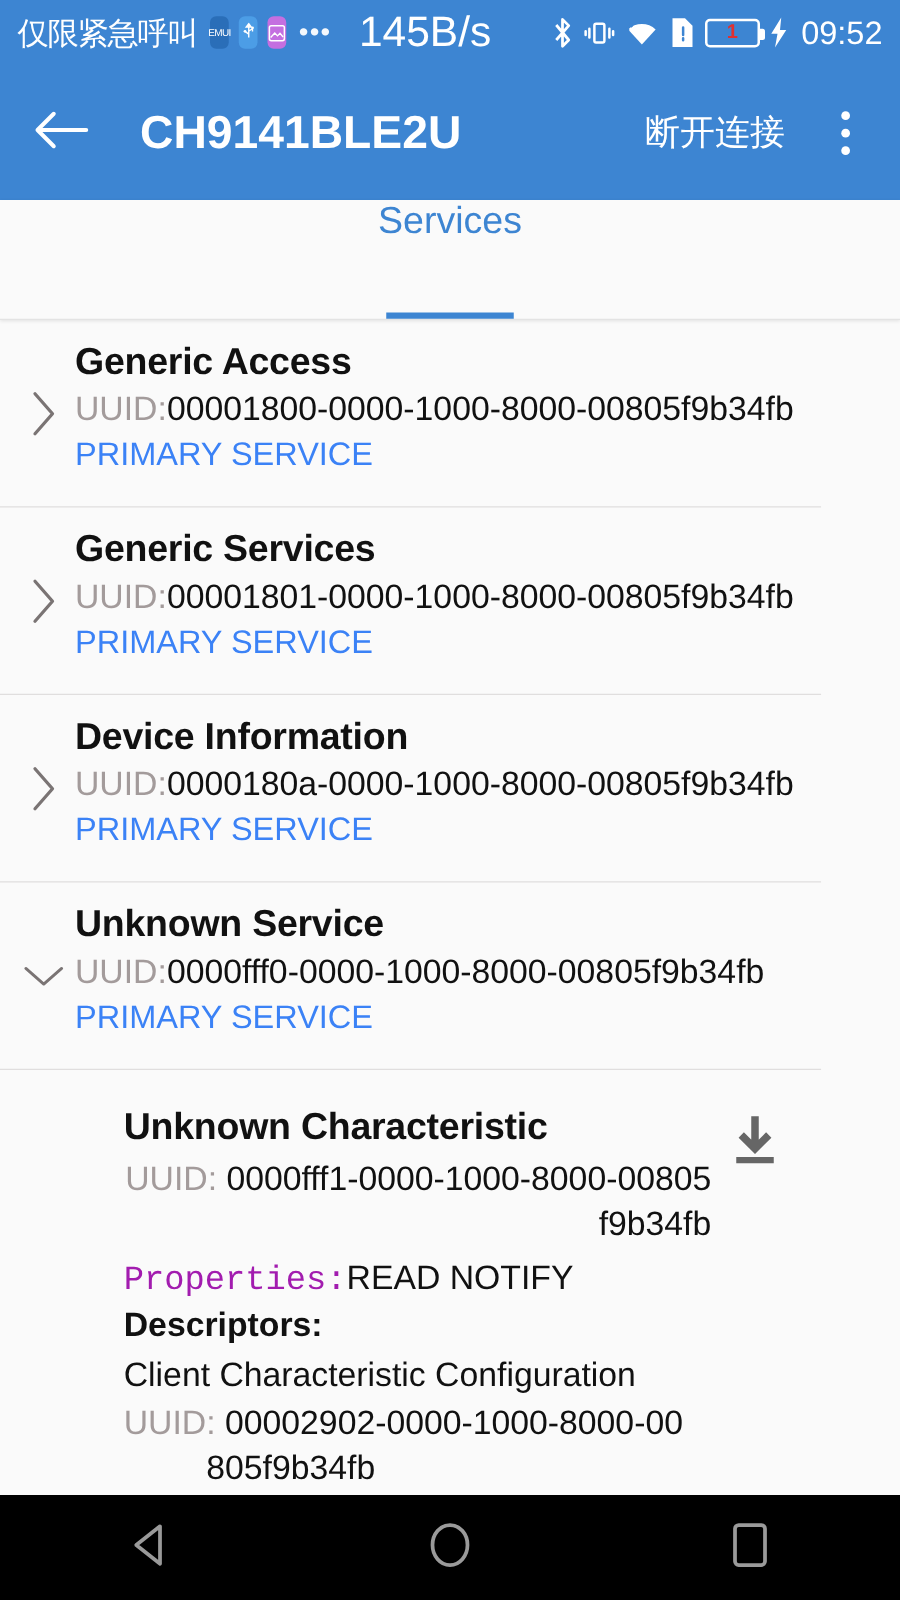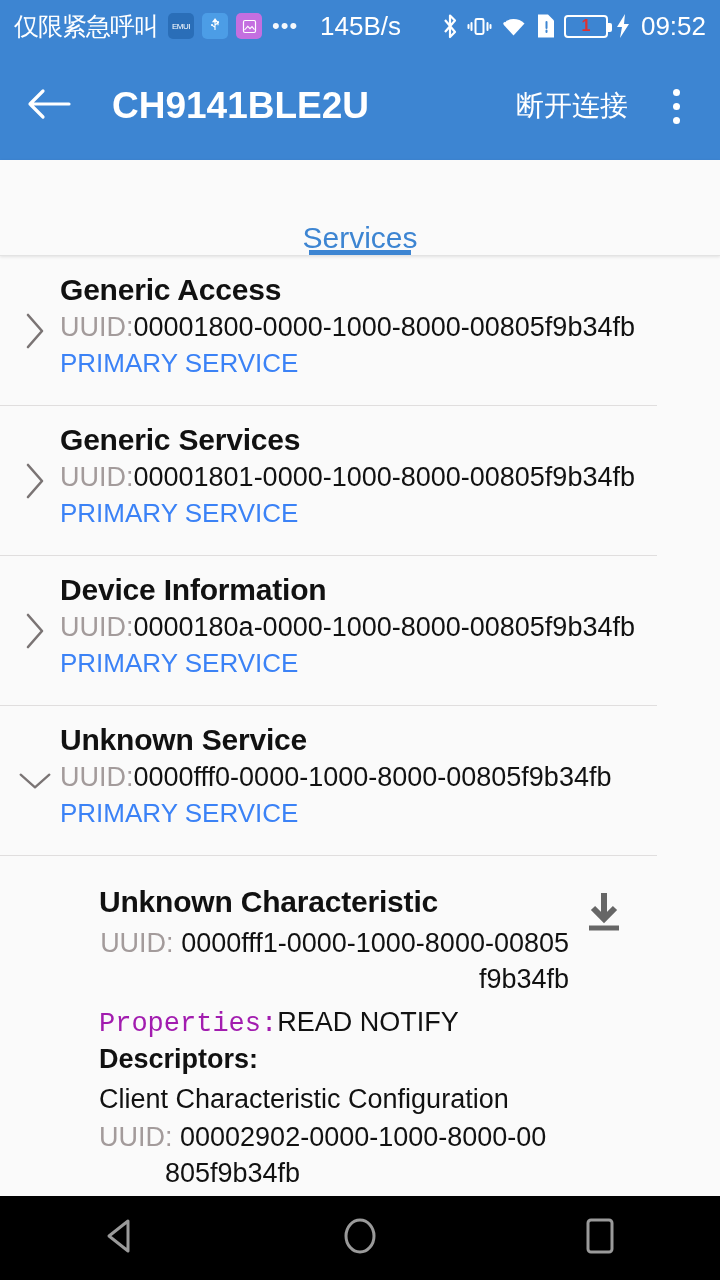--- a/index.html
+++ b/index.html
@@ -13,30 +13,30 @@
 
   
   .statusbar {
     height:52px; background:#3d85d2; color:#ffffff;
     display:flex; align-items:center; padding:0 14px;
     font-size:25px; letter-spacing:0px;text-align:right;
   }
   .sb-carrier { font-size:25px; white-space:nowrap; letter-spacing:-1px; }
   .sb-icons { display:flex; align-items:center; gap:8px; margin-left:10px; }
   .sb-chip {
-    width:26px; height:26px; border-radius:5px;
+    width:15px; height:26px; border-radius:5px;
     display:flex; align-items:center; justify-content:center;
     font-size:9px; color:#ffffff;
   }
   .sb-chip.emui { background:#2a6eb8; font-size:8px; letter-spacing:-0.5px; }
   .sb-chip.usb  { background:#4c9de6; }
   .sb-chip.pic  { background:#c46fe0; }
   .sb-dots { font-size:22px; letter-spacing:1px; opacity:.95; margin-left:2px; }
   .sb-spacer { flex:0 0 18px; }
-  .sb-rate { font-size:26px; margin-left:4px; white-space:nowrap; }
+  .sb-rate { font-size:34px; margin-left:4px; white-space:nowrap; }
   .sb-right { margin-left:auto; display:flex; align-items:center; gap:7px; }
   .sb-svg { display:block; }
   .battery {
     position:relative; width:44px; height:23px;
     border:2px solid #ffffff; border-radius:4px;
     display:flex; align-items:center; justify-content:center;
   }
   .battery::after {
     content:""; position:absolute; right:-6px; top:6px;
     width:4px; height:9px; background:#ffffff; border-radius:0 2px 2px 0;
@@ -63,21 +63,21 @@
   .overflow-btn i { width:7px; height:7px; border-radius:50%; background:#ffffff; display:block; }
 
   
   .tabs {
     height:96px; background:#fafafa; display:flex;
     border-bottom:1px solid #e3e3e3;
     box-shadow:0 1px 3px rgba(0,0,0,0.10);
     position:relative; z-index:2;
   }
   .tab {
-    flex:1; display:flex; align-items:flex-end; justify-content:center;
+    flex:1; display:flex; align-items:flex-start; justify-content:center;
     font-size:30px; color:#9e9e9e; position:relative; cursor:pointer;
   }
   .tab.active { color:#3d85d2; }
   .tab.active::after {
     content:""; position:absolute; bottom:0; left:50%; transform:translateX(-50%);
     width:102px; height:5px; background:#3d85d2;
   }
 
   
   .list { background:#fafafa; }

